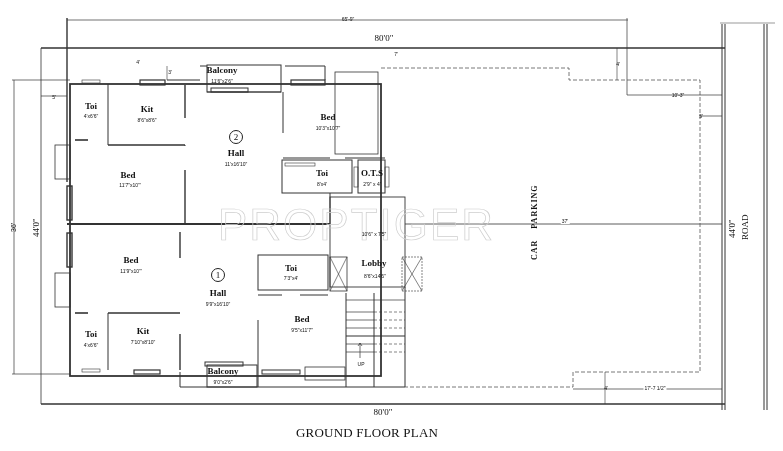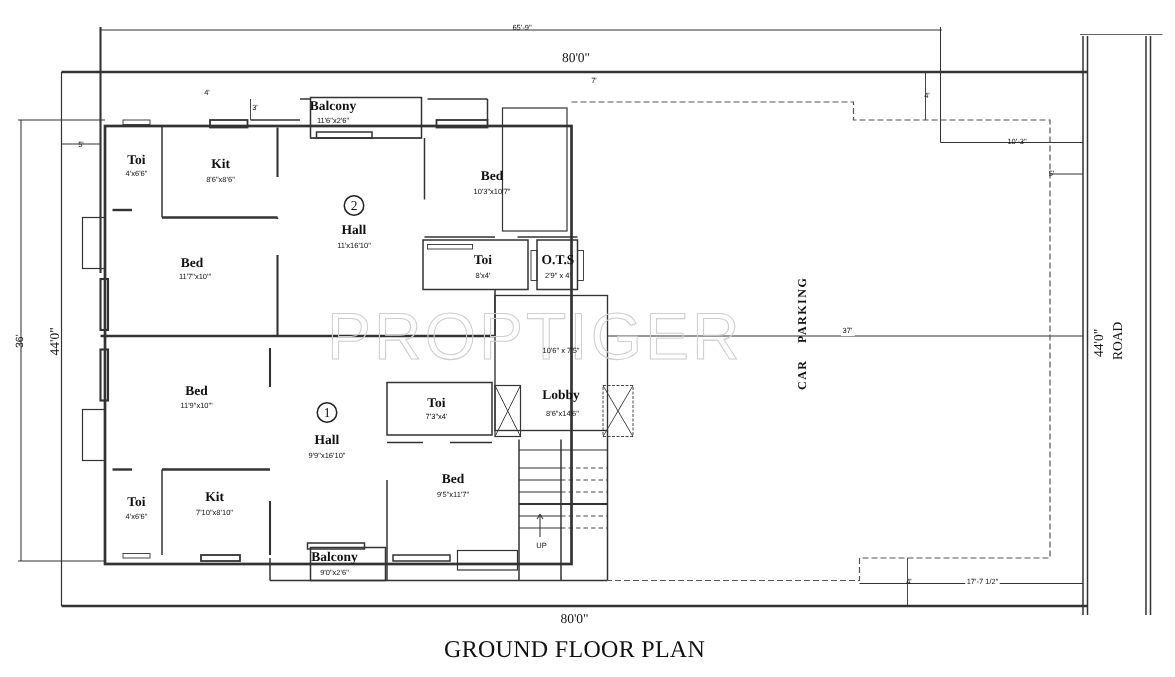--- a/index.html
+++ b/index.html
@@ -3,21 +3,21 @@
 <meta charset="utf-8">
 <style>
   html,body{margin:0;padding:0;background:#fff;}
   body{width:783px;height:451px;position:relative;overflow:hidden;font-family:"Liberation Serif","DejaVu Serif",serif;color:#111;}
   svg.plan{position:absolute;left:0;top:0;width:783px;height:451px;}
   .lbl{position:absolute;white-space:nowrap;text-align:center;transform:translateX(-50%);line-height:1;}
   .room{font-size:9px;font-weight:bold;}
   .dim{font-size:5px;font-family:"Liberation Sans","DejaVu Sans",sans-serif;}
   .bigdim{font-size:9px;}
   .circ{position:absolute;width:12px;height:12px;border:1px solid #222;border-radius:50%;font-size:9px;text-align:center;line-height:12px;transform:translateX(-50%);}
-  .title{position:absolute;left:296px;top:425px;font-size:16px;letter-spacing:0.2px;}
+  .title{position:absolute;left:296px;top:425px;font-size:13px;letter-spacing:0.2px;}
   .wm{position:absolute;left:218px;top:200px;font-size:44px;font-family:"Liberation Sans",sans-serif;color:transparent;-webkit-text-stroke:0.7px #cfcfcf;letter-spacing:2px;}
   .vert{position:absolute;transform-origin:left top;transform:rotate(-90deg);white-space:nowrap;line-height:1;}
 </style>
 </head>
 <body>
 
 <svg class="plan" viewBox="0 0 783 451" xmlns="http://www.w3.org/2000/svg">
   <g stroke="#333" fill="none" stroke-width="1">
 
     <line x1="67" y1="20" x2="628" y2="20" stroke-width="0.7"></line>

